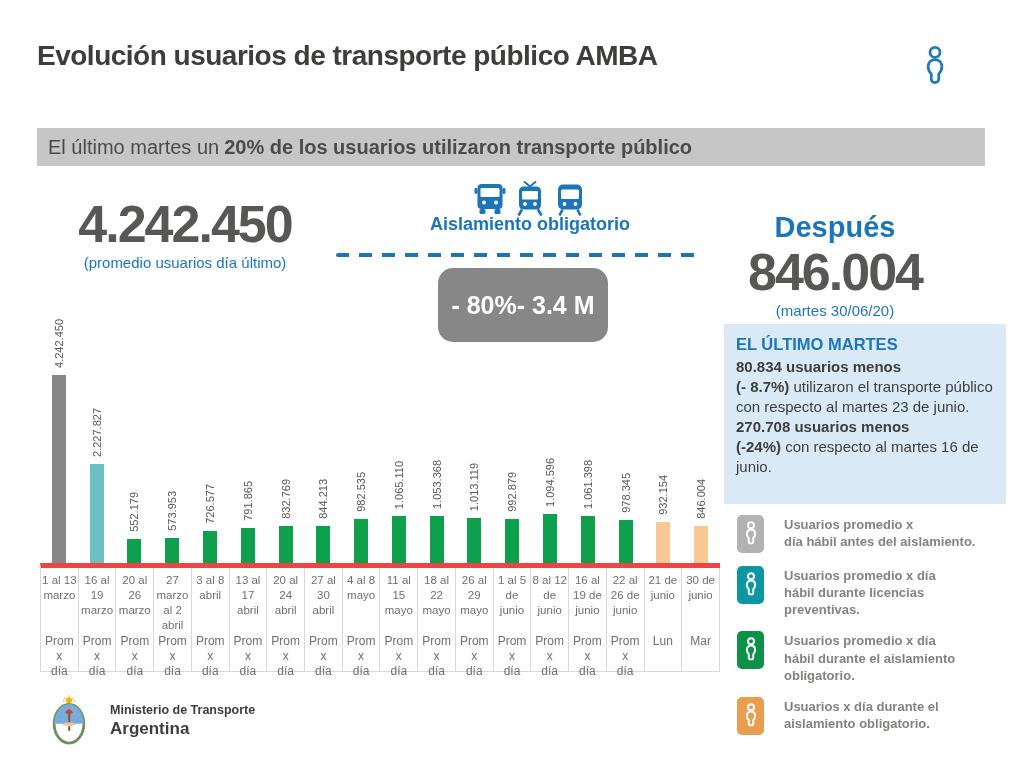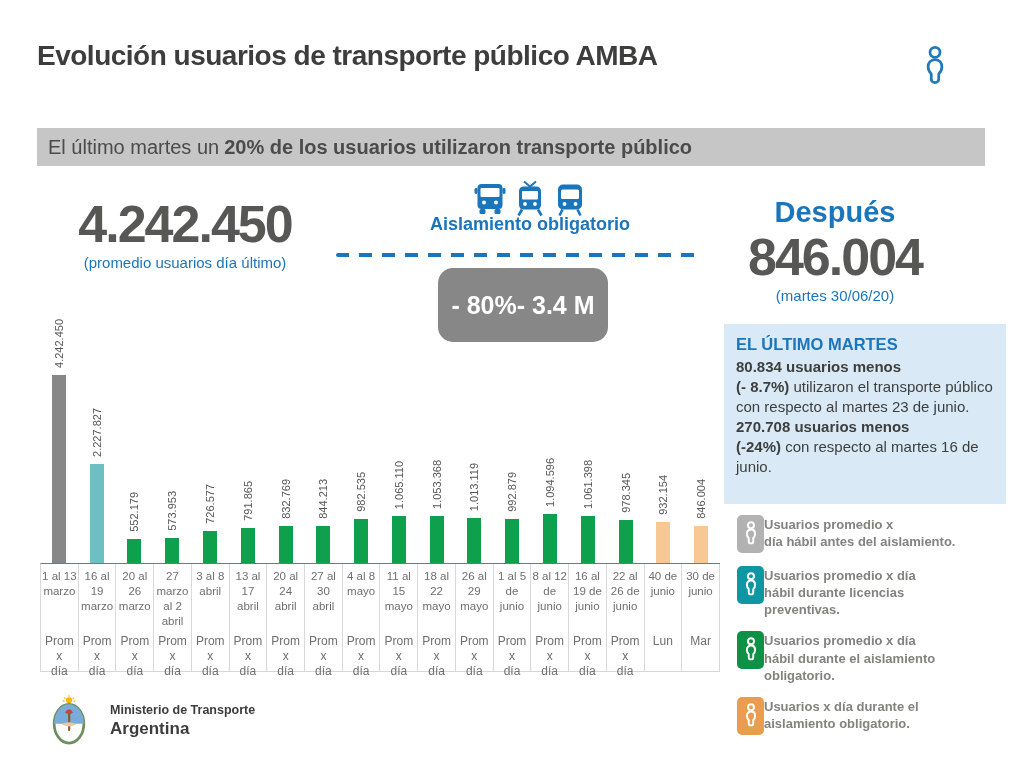--- a/index.html
+++ b/index.html
@@ -14,21 +14,21 @@
           display:flex;align-items:center;padding-left:11px;box-sizing:border-box;
           font-size:20px;color:#4b4b4a;}
   .banner b{margin-left:5px;}
 
   
   .big-block{position:absolute;width:260px;text-align:center;}
   .big-label{font-size:29px;font-weight:bold;color:#1b75bb;}
   .big-number{font-size:52px;font-weight:bold;color:#575756;letter-spacing:-2px;line-height:1.0;margin-top:2px;}
   .big-caption{font-size:15px;color:#1b75bb;margin-top:4px;}
   #antes{left:55px;top:196px;}
-  #despues{left:705px;top:196px;}
+  #despues{left:705px;top:211px;}
 
   
   .transport-icons{position:absolute;left:474px;top:180px;display:flex;gap:8px;}
   .aisl-label{position:absolute;left:375px;top:214px;width:310px;text-align:center;
               font-size:18px;font-weight:bold;color:#1b75bb;}
   .dash-line{position:absolute;left:336px;top:253px;width:360px;height:4px;
              background:repeating-linear-gradient(90deg,#1b75bb 0 13px,transparent 13px 23px);
              border-radius:2px;}
   .gray-box{position:absolute;left:438px;top:268px;width:170px;height:74px;background:#878787;
             border-radius:15px;display:flex;flex-direction:row;align-items:center;justify-content:center;
@@ -41,28 +41,28 @@
 
   
   .chart{position:absolute;left:40px;top:305px;width:680px;height:258px;display:flex;}
   .chart-col{flex:1;position:relative;}
   .bar{position:absolute;bottom:0;left:50%;transform:translateX(-50%);width:14px;}
   .bar-value{position:absolute;left:0;right:0;display:flex;justify-content:center;}
   .bar-value span{writing-mode:vertical-rl;transform:rotate(180deg);font-size:11px;color:#575756;white-space:nowrap;}
 
   
   .dtable{position:absolute;left:40px;top:563px;width:680px;height:109px;display:flex;
-          border-top:1px solid #ef4444;border-bottom:1px solid #d6d6d6;border-left:1px solid #d9d9d9;box-sizing:border-box;}
+          border-top:5px solid #ef4444;border-bottom:1px solid #d6d6d6;border-left:1px solid #d9d9d9;box-sizing:border-box;}
   .tcol{flex:1;border-right:1px solid #d9d9d9;display:flex;flex-direction:column;box-sizing:border-box;}
   .date-cell{flex:1;padding-top:5px;font-size:11.5px;color:#6f6f6e;text-align:center;line-height:1.3;white-space:pre-line;}
   .period-cell{height:37px;font-size:12px;color:#6f6f6e;text-align:center;line-height:1.25;white-space:pre-line;}
 
   
   .legend{position:absolute;left:737px;top:515px;width:275px;display:flex;flex-direction:column;gap:13px;}
-  .legend-item{display:flex;gap:0;}
+  .legend-item{display:flex;gap:20px;}
   .legend-icon{width:27px;height:38px;border-radius:5px;display:flex;align-items:center;justify-content:center;flex:0 0 27px;}
   .legend-text{font-size:13px;font-weight:bold;color:#82827f;line-height:1.32;white-space:pre-line;padding-top:1px;}
 
   
   .footer{position:absolute;left:42px;top:694px;display:flex;align-items:center;gap:14px;}
   .ministry{font-size:12.5px;font-weight:bold;color:#3d3d3c;line-height:1.25;}
   .country{font-size:17px;font-weight:bold;color:#3d3d3c;}
 </style>
 </head>
 <body>
@@ -353,21 +353,21 @@
 día</div>
       </div>
       <div class="tcol">
         <div class="date-cell">22 al
 26 de
 junio</div>
         <div class="period-cell">Prom x
 día</div>
       </div>
       <div class="tcol">
-        <div class="date-cell">40 de
+        <div class="date-cell">21 de
 junio</div>
         <div class="period-cell">Lun</div>
       </div>
       <div class="tcol">
         <div class="date-cell">30 de
 junio</div>
         <div class="period-cell">Mar</div>
       </div>
     </div>
 

